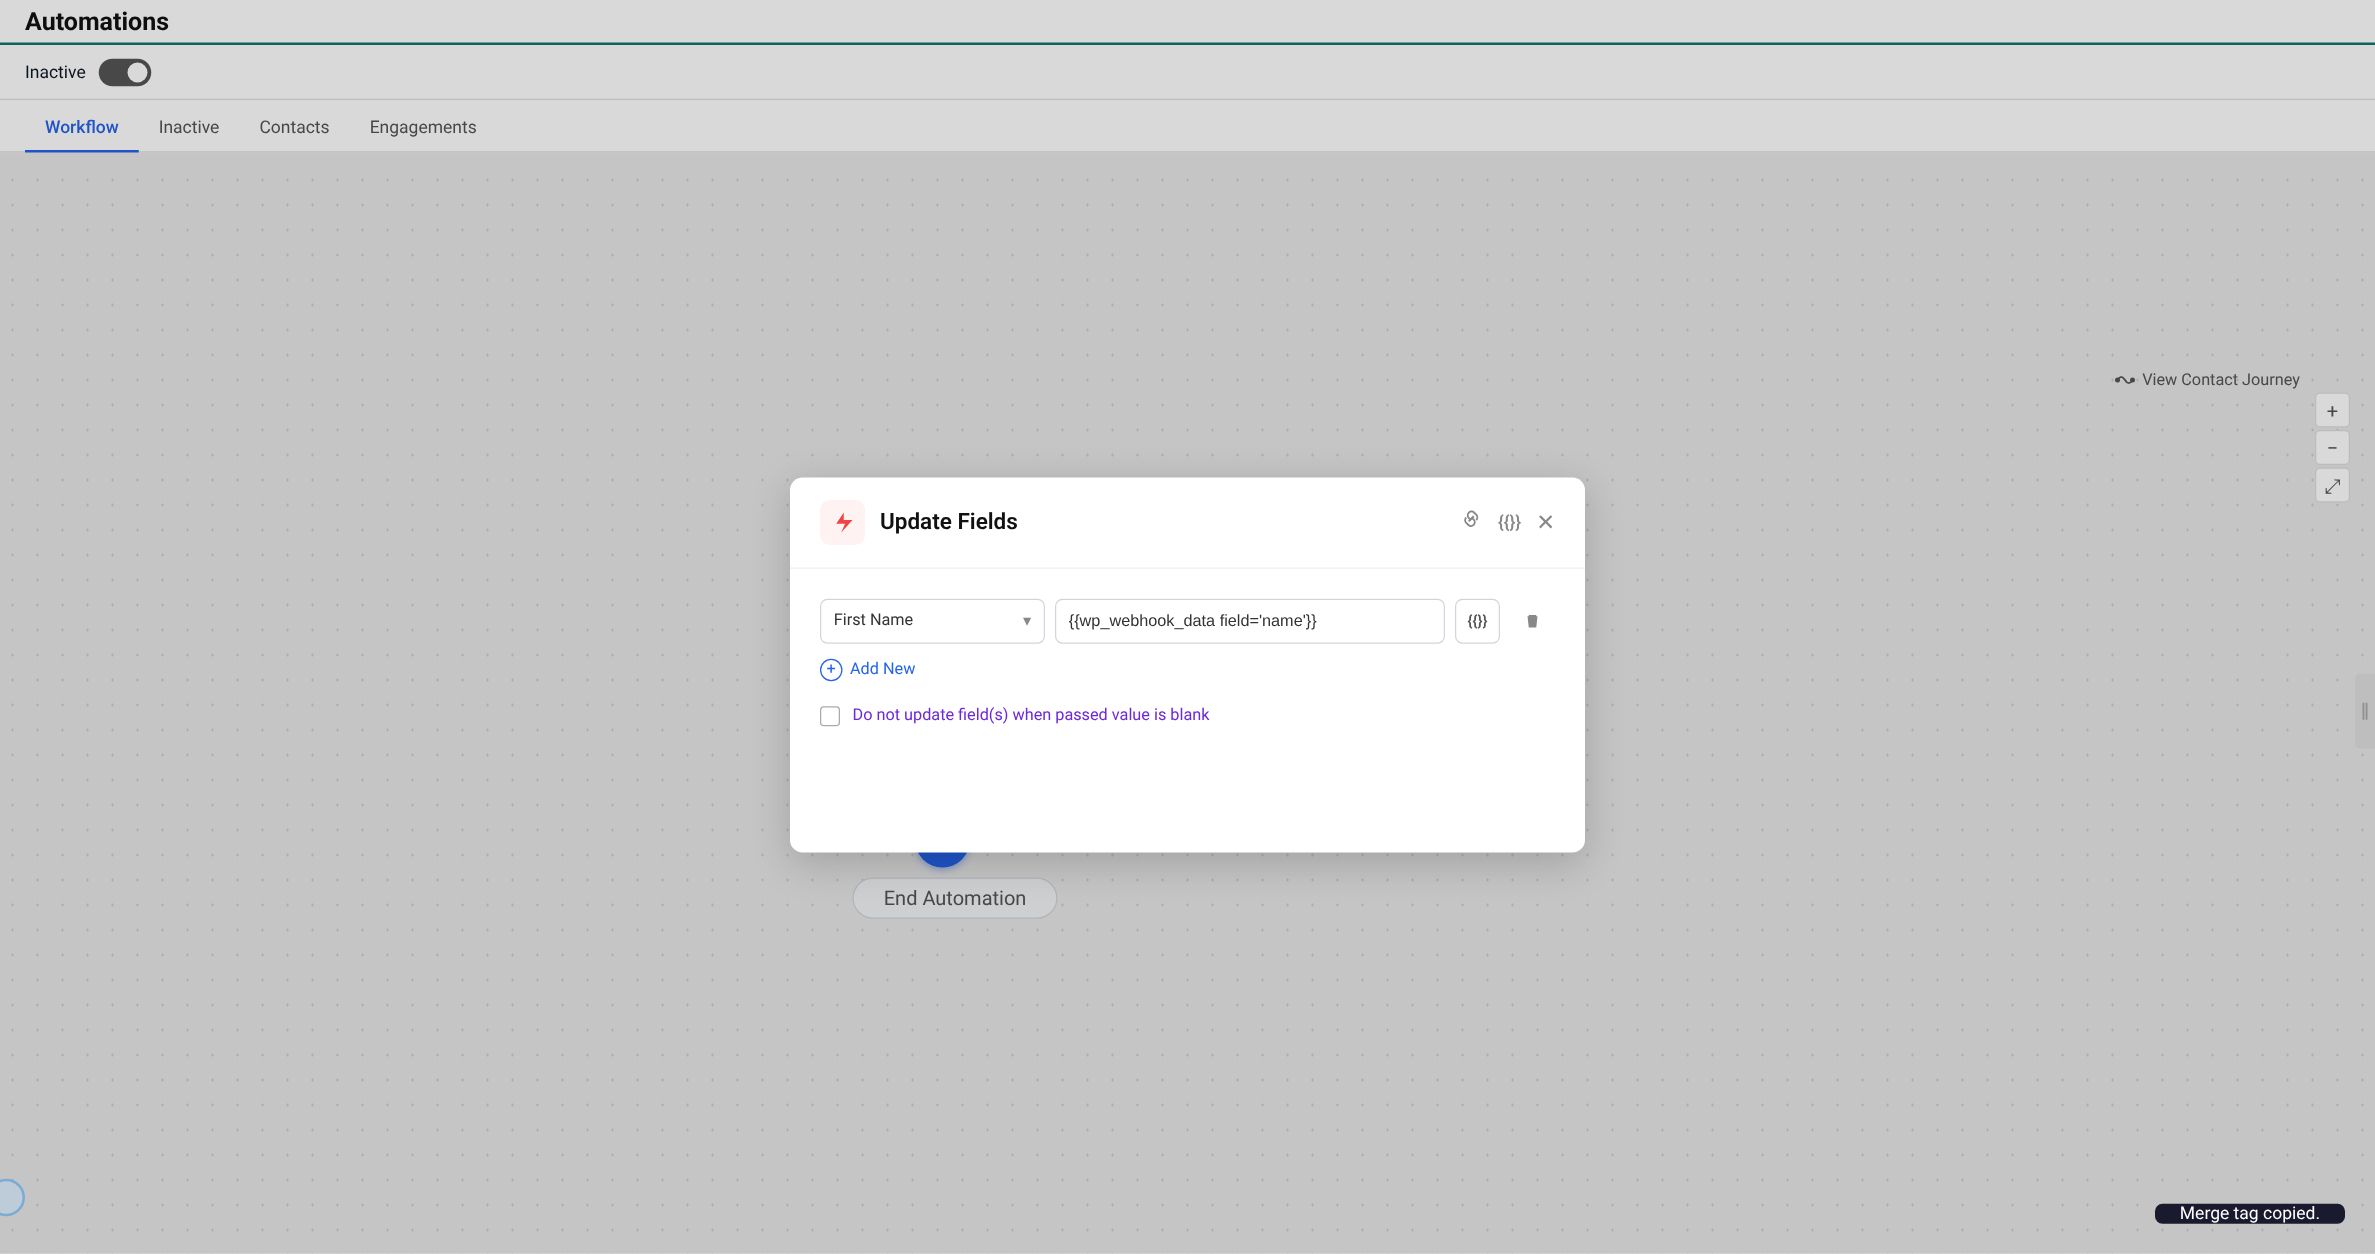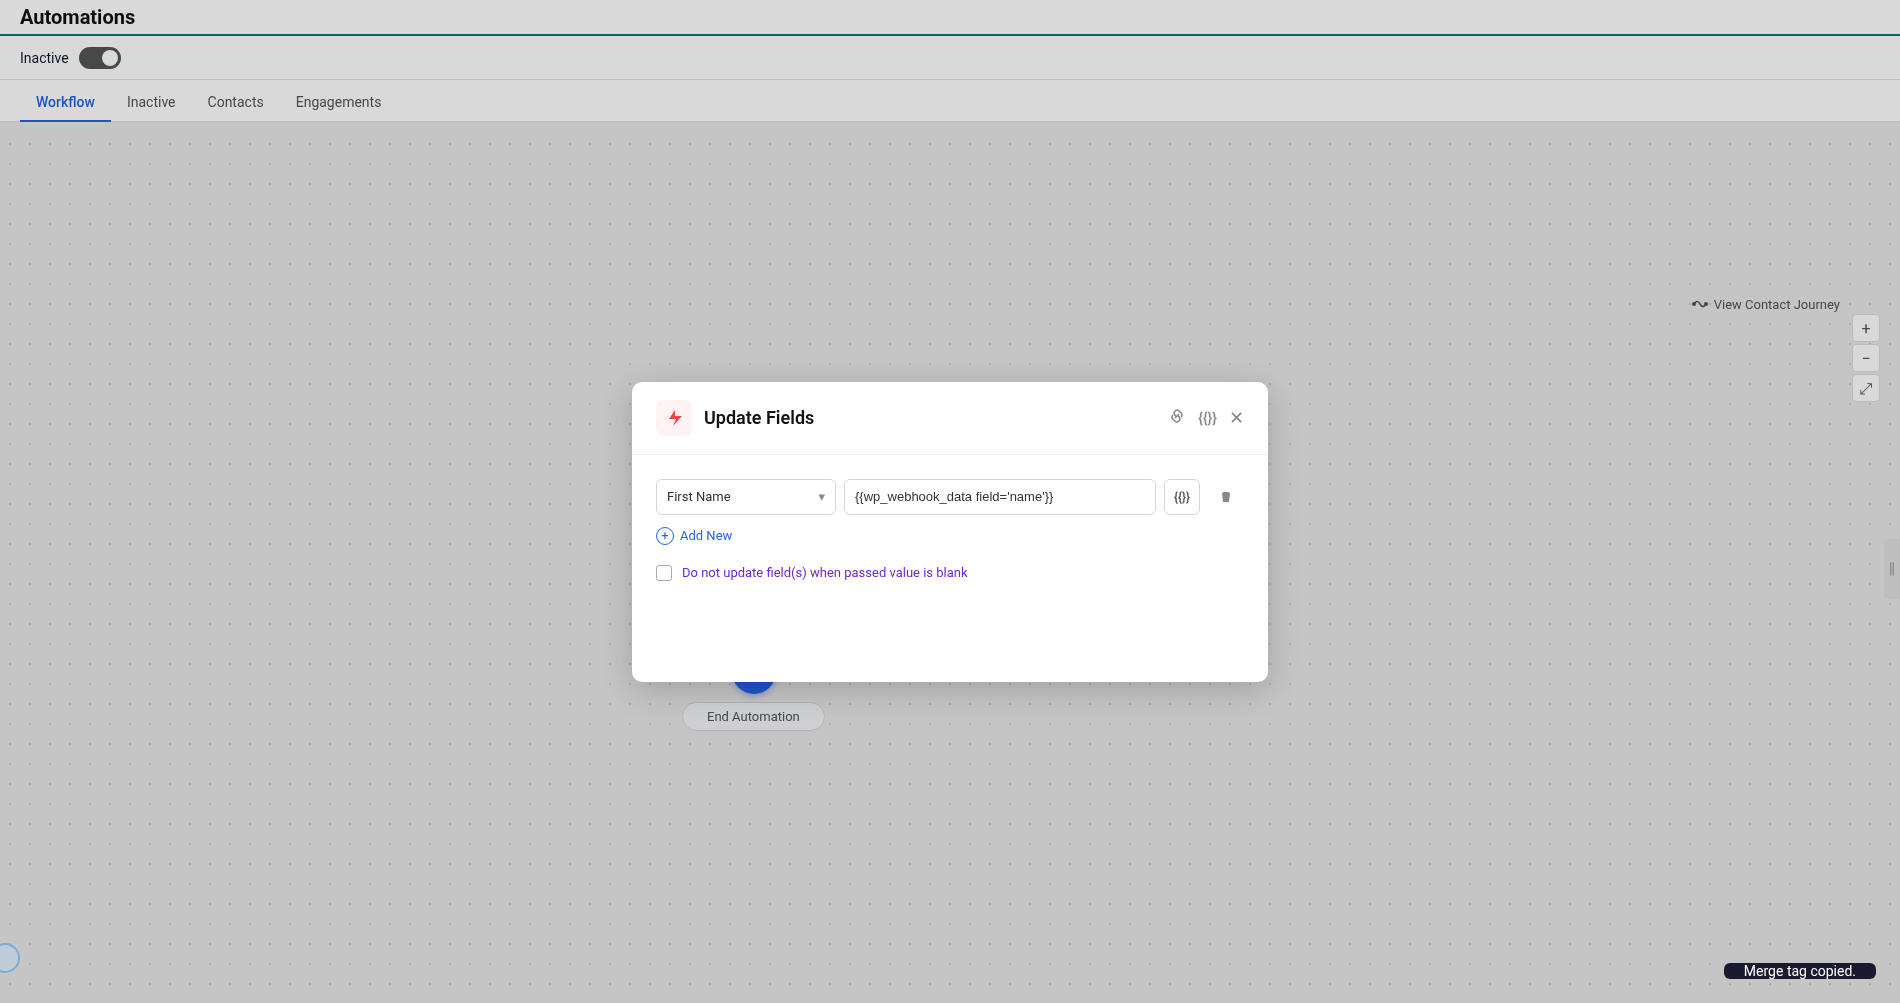--- a/index.html
+++ b/index.html
@@ -227,21 +227,21 @@
       z-index: 2;
     }
     .end-node {
       position: absolute;
       left: 682px;
       top: 568px;
       background: #f3f4f6;
       border: 1px solid #d1d5db;
       border-radius: 20px;
       padding: 6px 24px;
-      font-size: 13px;
+      font-size: 16px;
       color: #555;
       white-space: nowrap;
     }
 
     
     .view-journey-btn {
       position: absolute;
       top: 162px;
       right: 60px;
       display: flex;

